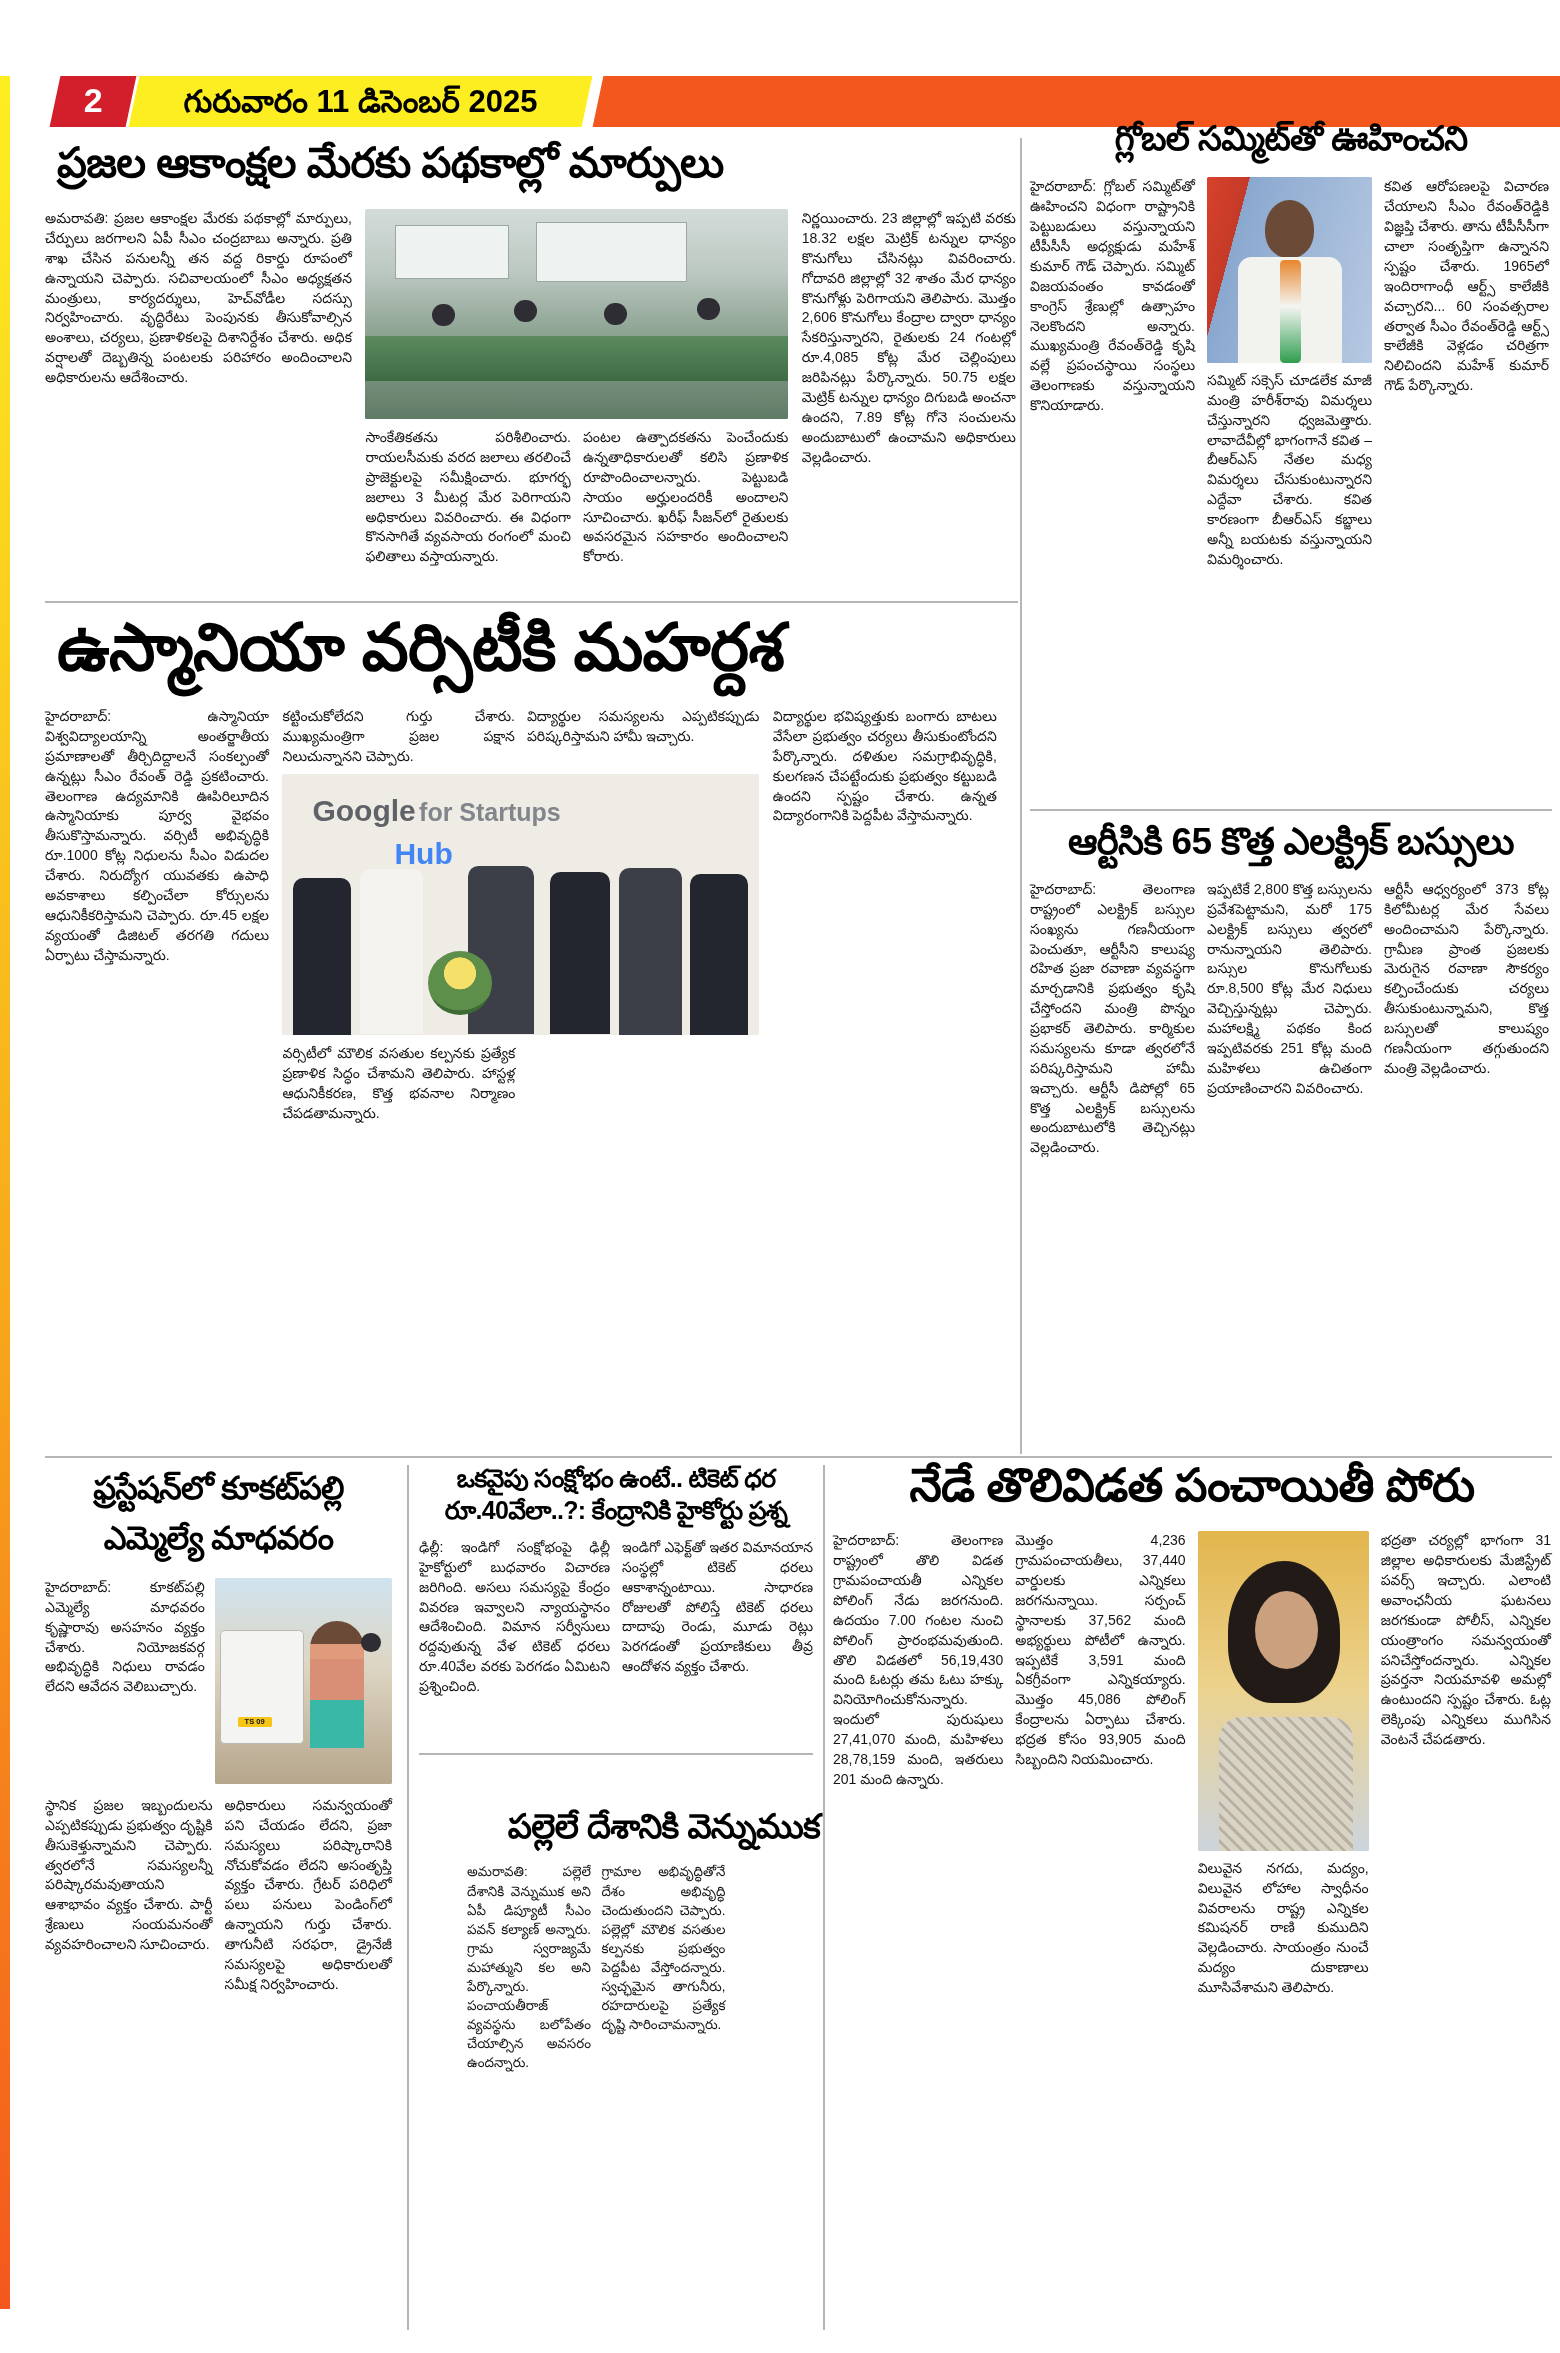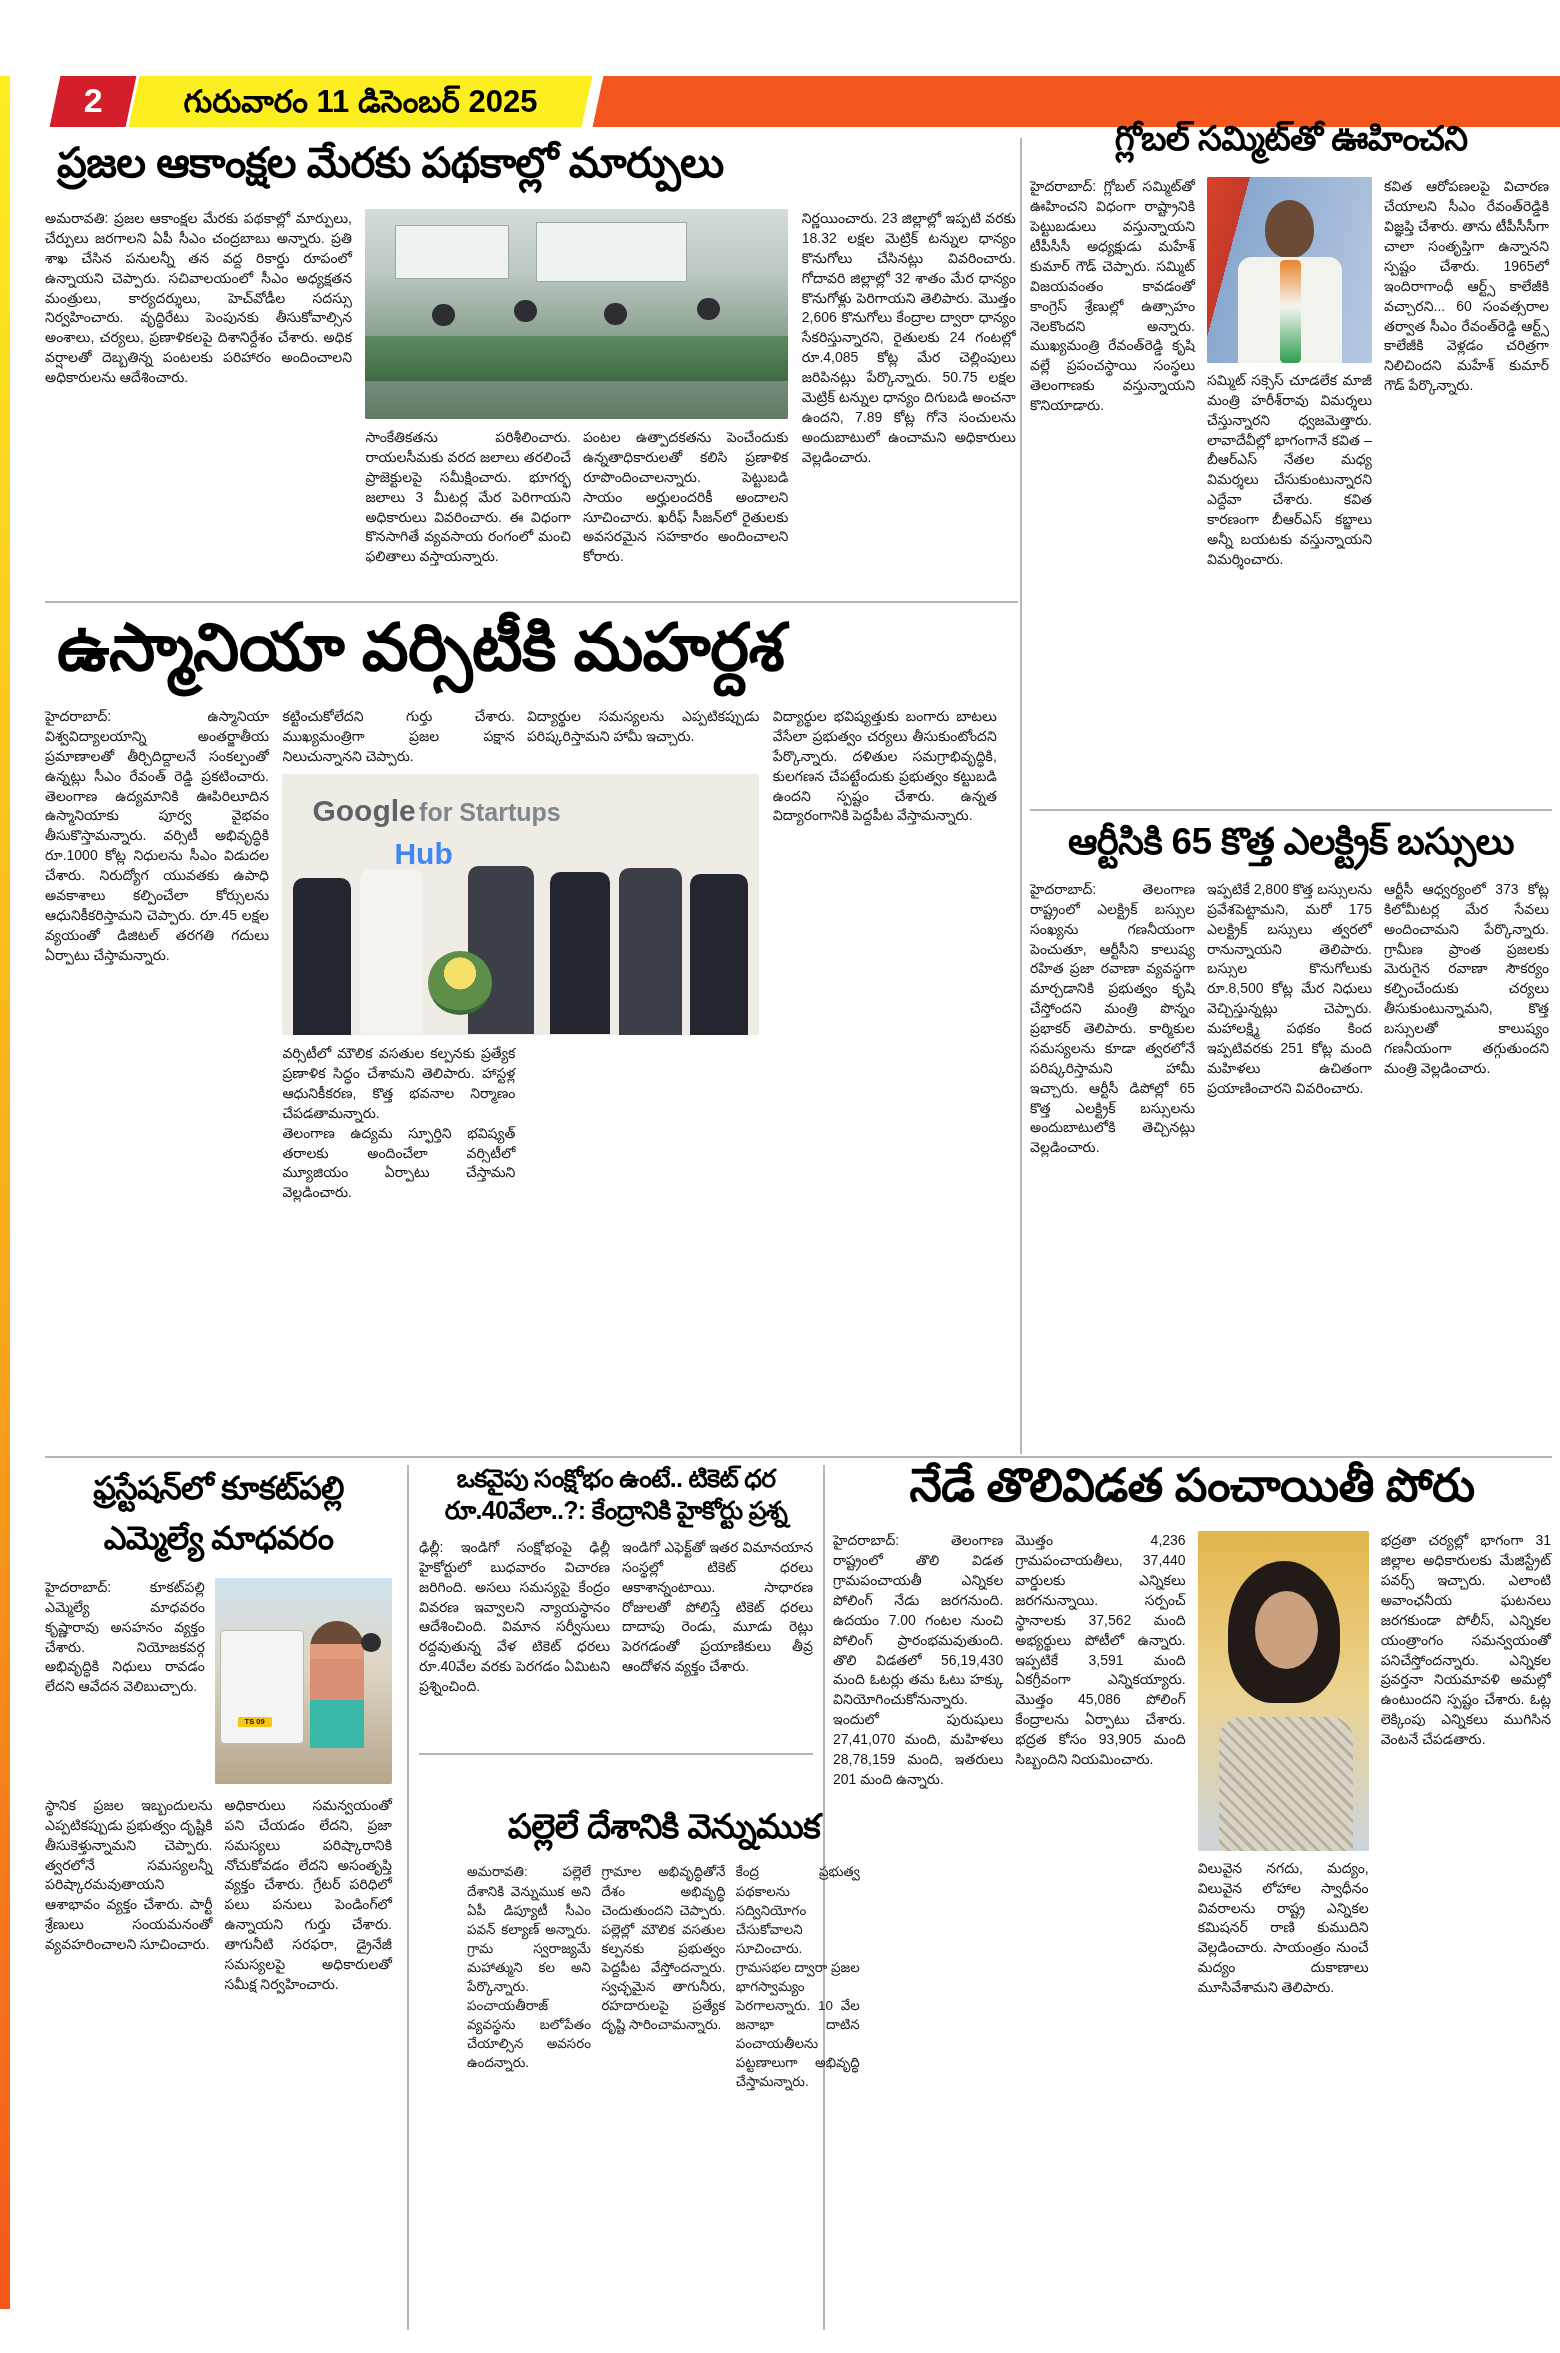--- a/index.html
+++ b/index.html
@@ -127,21 +127,20 @@
         <div class="ph-shape sil" style="left:10.4px;top:104px;width:58px;height:157px;"></div>
         <div class="ph-shape sil white" style="left:78px;top:95px;width:63px;height:165px;"></div>
         <div class="ph-shape sil alt" style="left:186px;top:92px;width:66px;height:168px;"></div>
         <div class="ph-shape sil" style="left:268px;top:98px;width:60px;height:162px;"></div>
         <div class="ph-shape sil alt" style="left:337px;top:94px;width:63px;height:167px;"></div>
         <div class="ph-shape sil" style="left:408px;top:100px;width:58px;height:161px;"></div>
         <div class="ph-shape bouquet" style="left:146px;top:177px;width:64px;height:64px;"></div>
       </div>
       <div class="row" style="gap:0;margin-top:9px;flex-direction:column;">
         <div class="body-col" style="width:233px;">వర్సిటీలో మౌలిక వసతుల కల్పనకు ప్రత్యేక ప్రణాళిక సిద్ధం చేశామని తెలిపారు. హాస్టళ్ల ఆధునికీకరణ, కొత్త భవనాల నిర్మాణం చేపడతామన్నారు.</div>
-        <div class="body-col" style="width:233px;">తెలంగాణ ఉద్యమ స్ఫూర్తిని భవిష్యత్ తరాలకు అందించేలా వర్సిటీలో మ్యూజియం ఏర్పాటు చేస్తామని వెల్లడించారు.</div>
       </div>
     </div>
     <div class="body-col" style="width:224px;">విద్యార్థుల భవిష్యత్తుకు బంగారు బాటలు వేసేలా ప్రభుత్వం చర్యలు తీసుకుంటోందని పేర్కొన్నారు. దళితుల సమగ్రాభివృద్ధికి, కులగణన చేపట్టేందుకు ప్రభుత్వం కట్టుబడి ఉందని స్పష్టం చేశారు. ఉన్నత విద్యారంగానికి పెద్దపీట వేస్తామన్నారు.</div>
   </div>
 
   <div class="abs" style="left:1030px;top:821px;width:522px;">
     <div class="hl hl-center" style="font-size:37px;">ఆర్టీసికి 65 కొత్త ఎలక్ట్రిక్ బస్సులు</div>
     <div class="row" style="gap:12px;margin-top:16.4px;">
       <div class="body-col" style="width:165px;">హైదరాబాద్: తెలంగాణ రాష్ట్రంలో ఎలక్ట్రిక్ బస్సుల సంఖ్యను గణనీయంగా పెంచుతూ, ఆర్టీసీని కాలుష్య రహిత ప్రజా రవాణా వ్యవస్థగా మార్చడానికి ప్రభుత్వం కృషి చేస్తోందని మంత్రి పొన్నం ప్రభాకర్ తెలిపారు. కార్మికుల సమస్యలను కూడా త్వరలోనే పరిష్కరిస్తామని హామీ ఇచ్చారు. ఆర్టీసీ డిపోల్లో 65 కొత్త ఎలక్ట్రిక్ బస్సులను అందుబాటులోకి తెచ్చినట్లు వెల్లడించారు.</div>
       <div class="body-col" style="width:165px;">ఇప్పటికే 2,800 కొత్త బస్సులను ప్రవేశపెట్టామని, మరో 175 ఎలక్ట్రిక్ బస్సులు త్వరలో రానున్నాయని తెలిపారు. బస్సుల కొనుగోలుకు రూ.8,500 కోట్ల మేర నిధులు వెచ్చిస్తున్నట్లు చెప్పారు. మహాలక్ష్మి పథకం కింద ఇప్పటివరకు 251 కోట్ల మంది మహిళలు ఉచితంగా ప్రయాణించారని వివరించారు.</div>
@@ -180,21 +179,20 @@
     </div>
   </div>
 
   <div class="abs hline" style="left:419px;top:1753px;width:394px;"></div>
 
   <div class="abs" style="left:419px;top:1807px;width:394px;margin-left:48px;">
     <div class="hl hl-center" style="font-size:34px;">పల్లెలే దేశానికి వెన్నుముక</div>
     <div class="row" style="gap:10.4px;margin-top:16.4px;">
       <div class="body-col" style="width:124px;font-size:13.4px;">అమరావతి: పల్లెలే దేశానికి వెన్నుముక అని ఏపీ డిప్యూటీ సీఎం పవన్ కల్యాణ్ అన్నారు. గ్రామ స్వరాజ్యమే మహాత్ముని కల అని పేర్కొన్నారు. పంచాయతీరాజ్ వ్యవస్థను బలోపేతం చేయాల్సిన అవసరం ఉందన్నారు.</div>
       <div class="body-col" style="width:124px;font-size:13.4px;">గ్రామాల అభివృద్ధితోనే దేశం అభివృద్ధి చెందుతుందని చెప్పారు. పల్లెల్లో మౌలిక వసతుల కల్పనకు ప్రభుత్వం పెద్దపీట వేస్తోందన్నారు. స్వచ్ఛమైన తాగునీరు, రహదారులపై ప్రత్యేక దృష్టి సారించామన్నారు.</div>
-      <div class="body-col" style="width:124px;font-size:13.4px;">కేంద్ర ప్రభుత్వ పథకాలను సద్వినియోగం చేసుకోవాలని సూచించారు. గ్రామసభల ద్వారా ప్రజల భాగస్వామ్యం పెరగాలన్నారు. 10 వేల జనాభా దాటిన పంచాయతీలను పట్టణాలుగా అభివృద్ధి చేస్తామన్నారు.</div>
     </div>
   </div>
 
   <div class="abs" style="left:833px;top:1459px;width:718px;">
     <div class="hl hl-center" style="font-size:46px;">నేడే తొలివిడత పంచాయితీ పోరు</div>
     <div class="row" style="gap:12px;margin-top:19.4px;">
       <div class="body-col" style="width:171px;">హైదరాబాద్: తెలంగాణ రాష్ట్రంలో తొలి విడత గ్రామపంచాయతీ ఎన్నికల పోలింగ్ నేడు జరగనుంది. ఉదయం 7.00 గంటల నుంచి పోలింగ్ ప్రారంభమవుతుంది. తొలి విడతలో 56,19,430 మంది ఓటర్లు తమ ఓటు హక్కు వినియోగించుకోనున్నారు. ఇందులో పురుషులు 27,41,070 మంది, మహిళలు 28,78,159 మంది, ఇతరులు 201 మంది ఉన్నారు.</div>
       <div class="body-col" style="width:171px;">మొత్తం 4,236 గ్రామపంచాయతీలు, 37,440 వార్డులకు ఎన్నికలు జరగనున్నాయి. సర్పంచ్ స్థానాలకు 37,562 మంది అభ్యర్థులు పోటీలో ఉన్నారు. ఇప్పటికే 3,591 మంది ఏకగ్రీవంగా ఎన్నికయ్యారు. మొత్తం 45,086 పోలింగ్ కేంద్రాలను ఏర్పాటు చేశారు. భద్రత కోసం 93,905 మంది సిబ్బందిని నియమించారు.</div>
       <div style="width:171px;">
         <div class="photo photo-official" style="width:171px;height:320px;">

